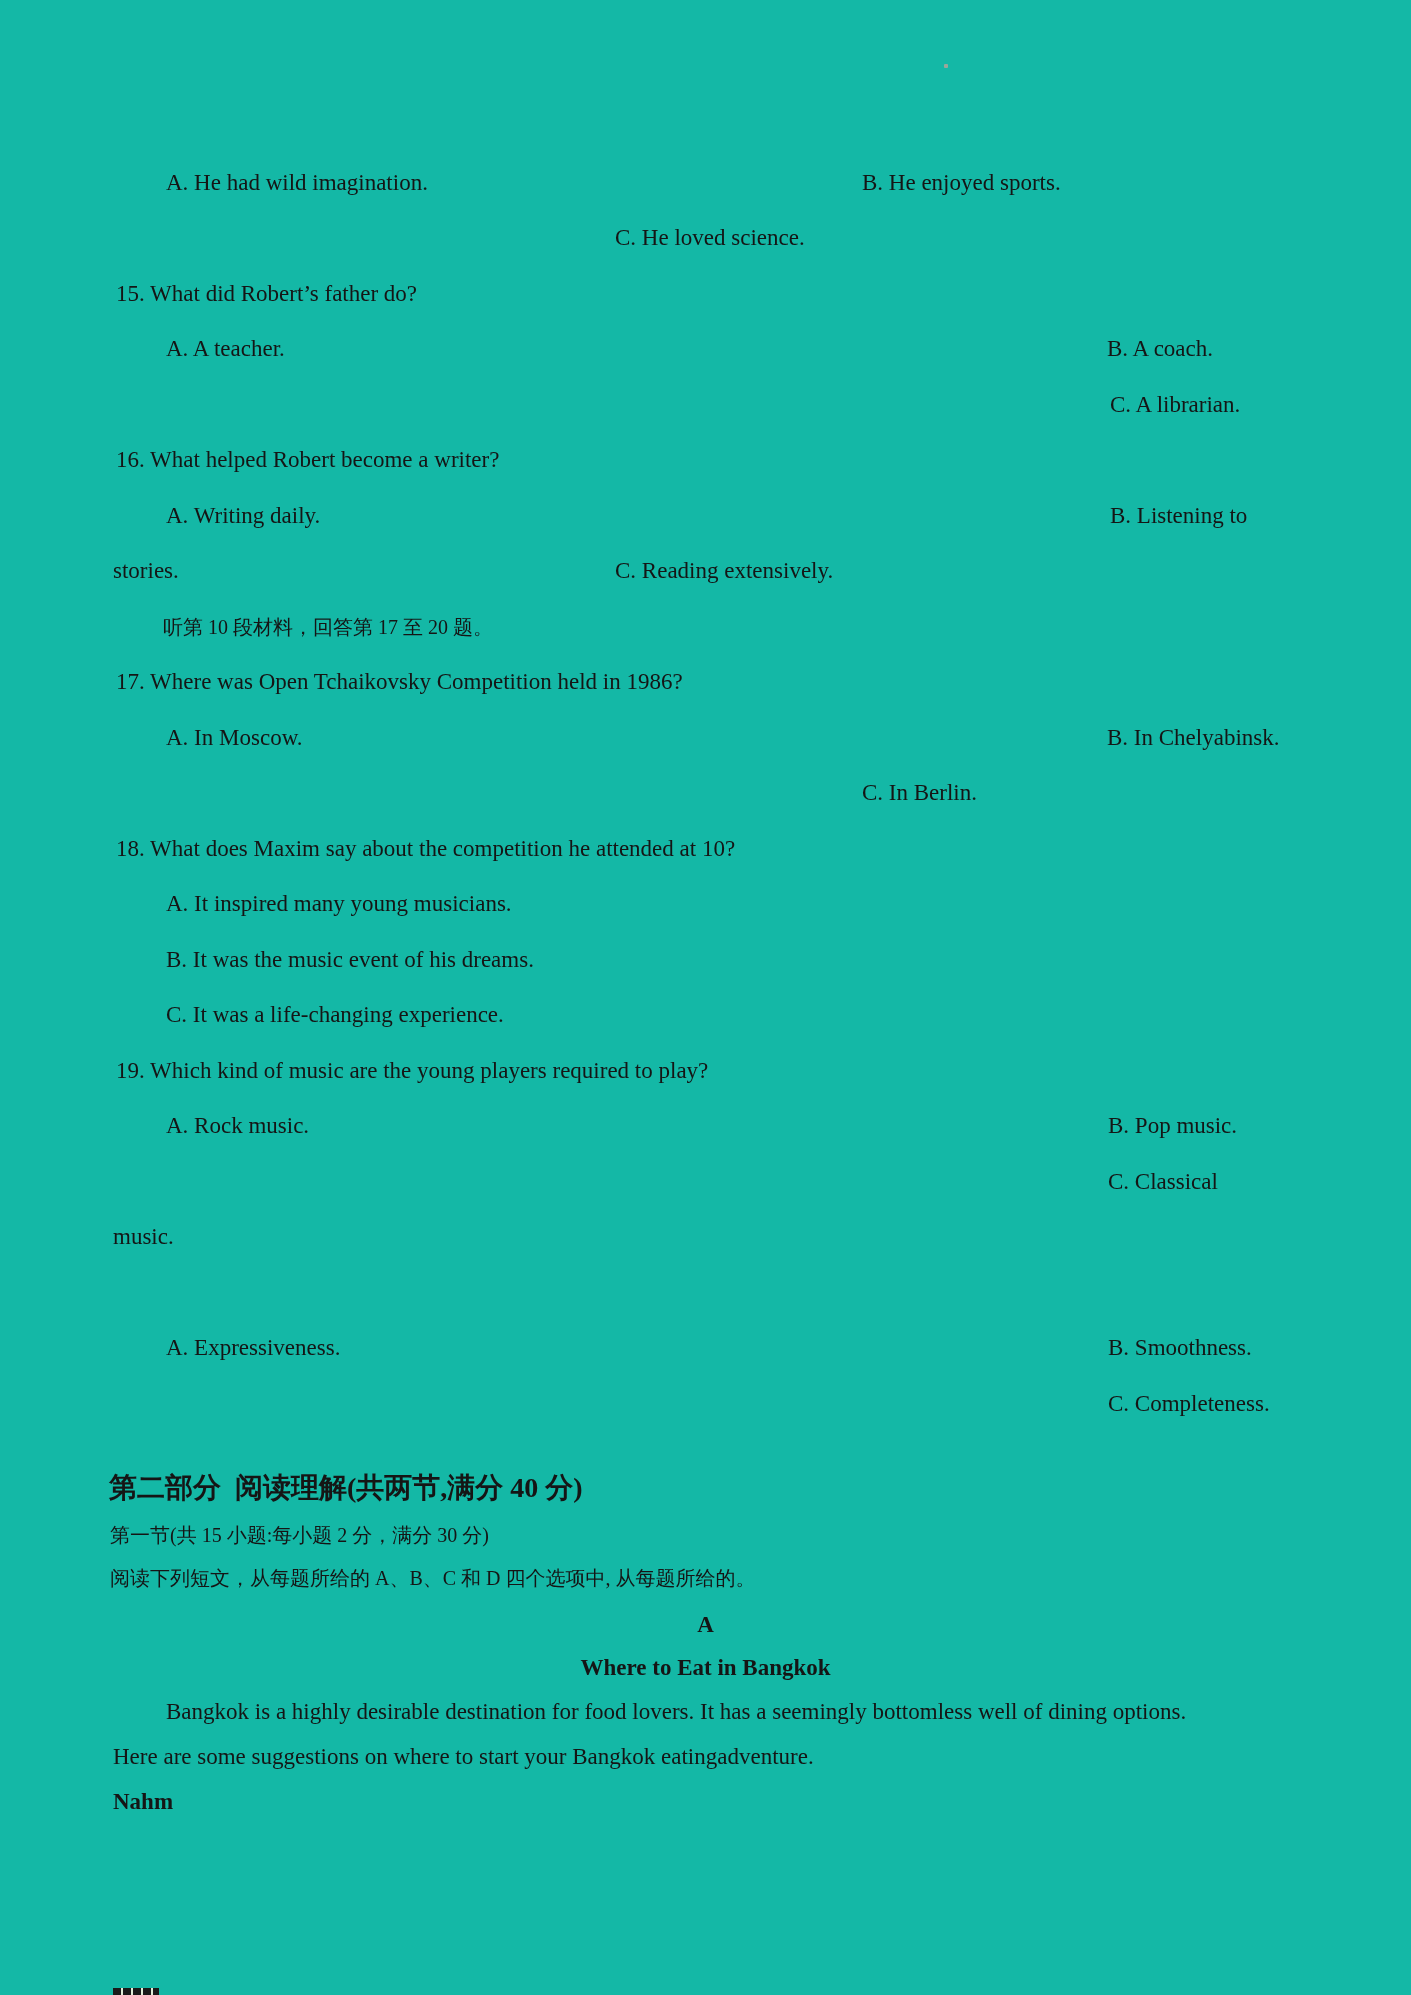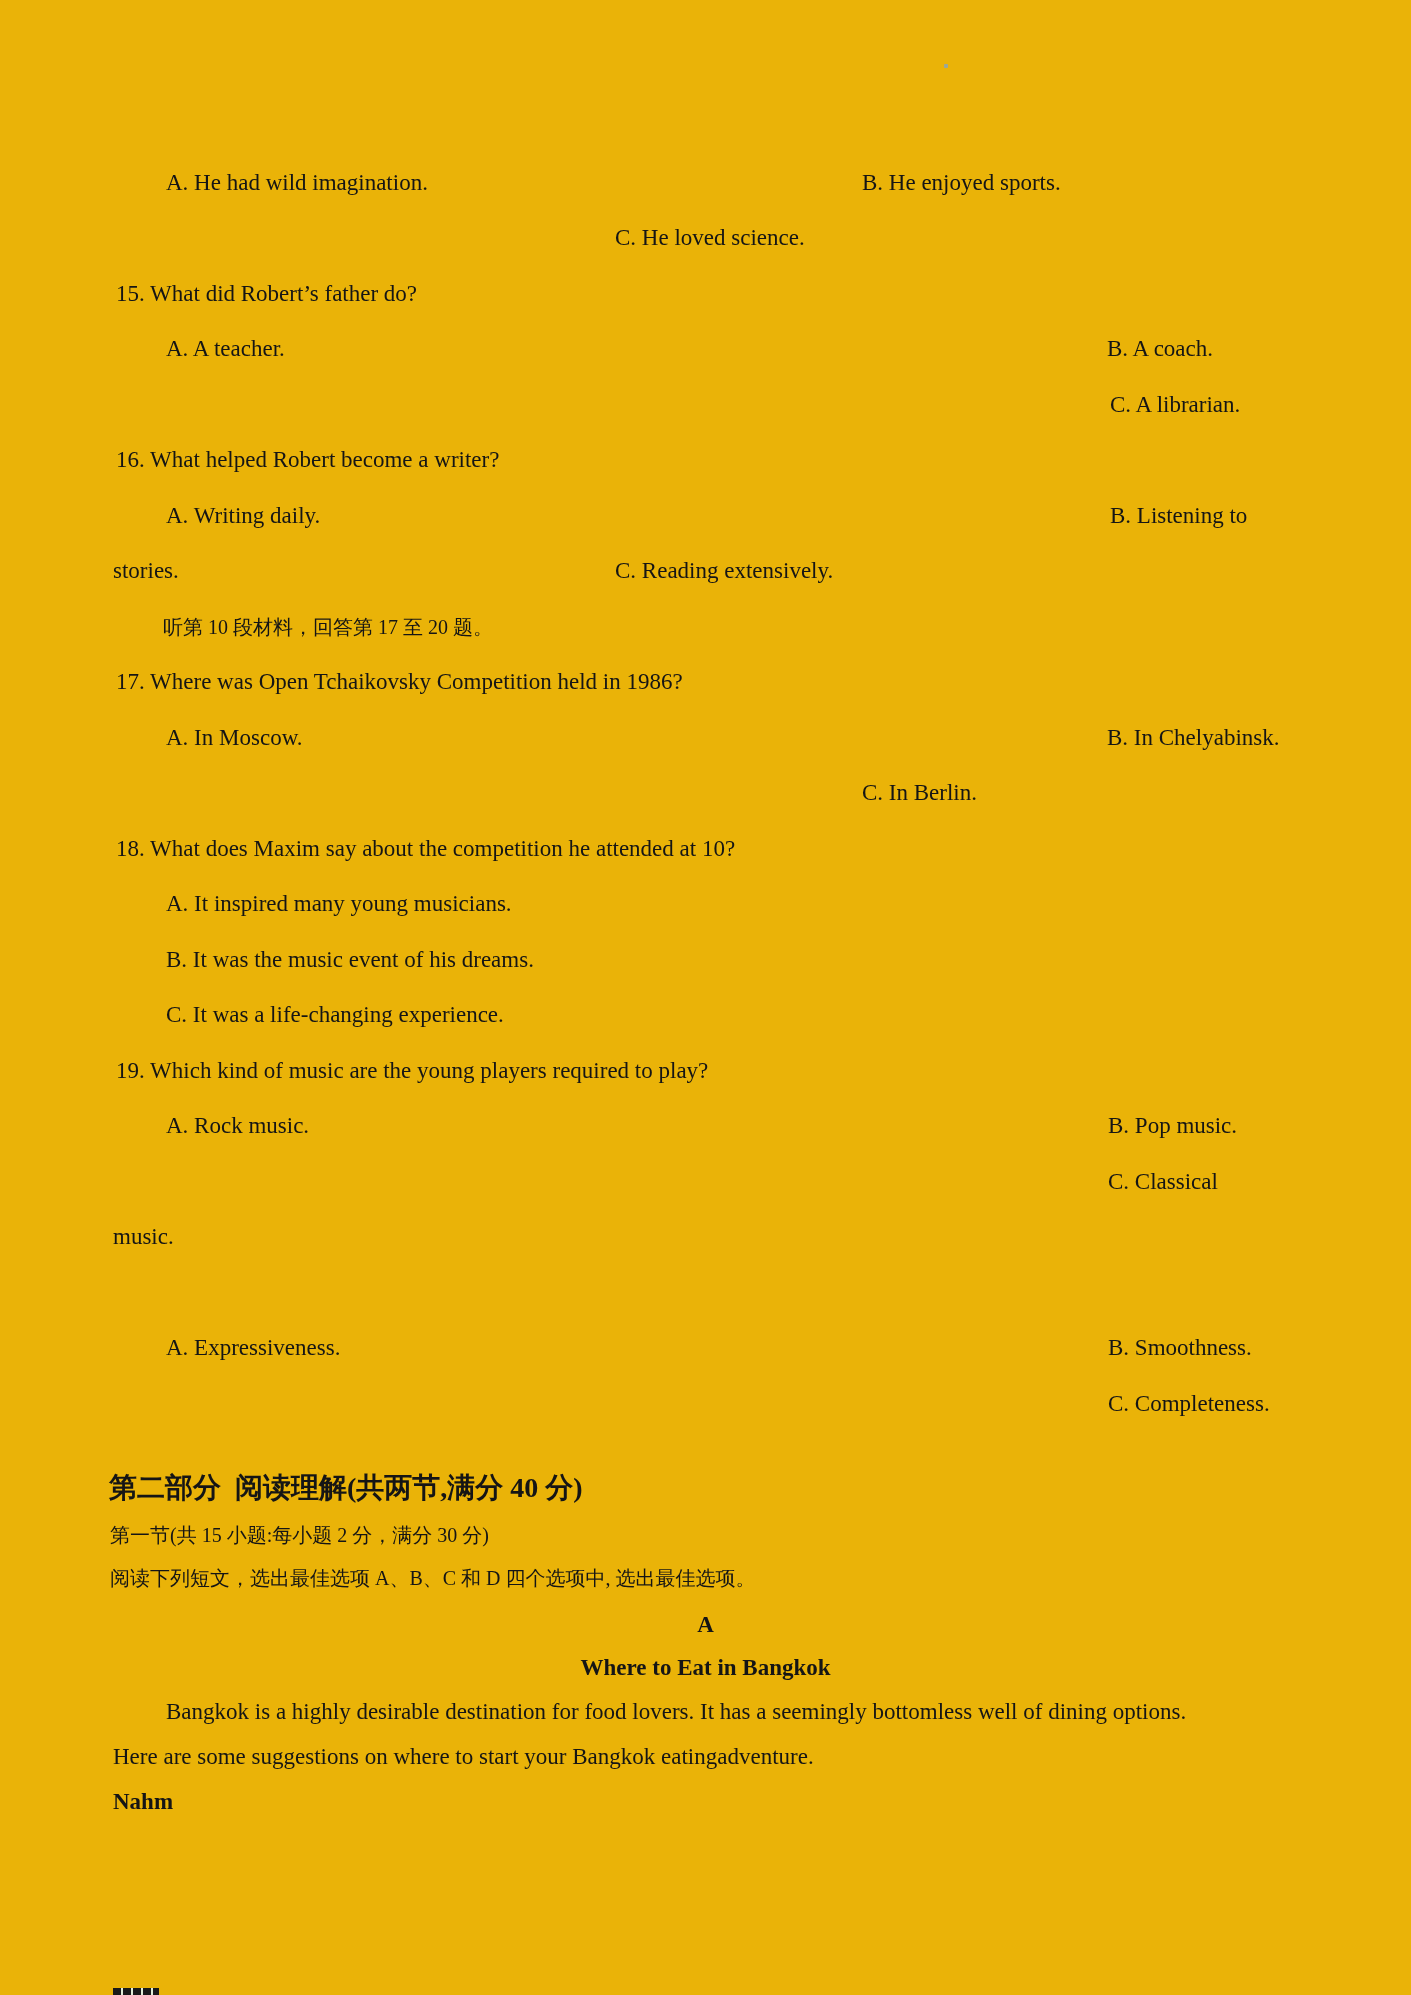--- a/index.html
+++ b/index.html
@@ -26,21 +26,21 @@
     background:#9aa79a;border-radius:1px;
   }
   #bottom-mark{
     position:absolute;left:113px;top:1988px;width:46px;height:7px;
     background:repeating-linear-gradient(90deg,#1a1a1a 0 8px,#e1edd9 8px 10px);
   }
 </style>
 </head>
 <body>
 
-<div id="page" style="background: #eab308; color: rgb(21, 21, 21);">
+<div id="page" style="background: #14b8a6; color: rgb(21, 21, 21);">
 
   <div id="stray-dot"></div>
 
   <div class="ln" style="left:166px;top:170px;">A. He had wild imagination.</div>
   <div class="ln" style="left:862px;top:170px;">B. He enjoyed sports.</div>
   <div class="ln" style="left:615px;top:225px;">C. He loved science.</div>
 
   <div class="ln" style="left:116px;top:281px;">15. What did Robert’s father do?</div>
   <div class="ln" style="left:166px;top:336px;">A. A teacher.</div>
   <div class="ln" style="left:1107px;top:336px;">B. A coach.</div>
@@ -69,21 +69,21 @@
   <div class="ln" style="left:1108px;top:1113px;">B. Pop music.</div>
   <div class="ln" style="left:1108px;top:1169px;">C. Classical</div>
   <div class="ln" style="left:113px;top:1224px;">music.</div>
 
   <div class="ln" style="left:166px;top:1335px;">A. Expressiveness.</div>
   <div class="ln" style="left:1108px;top:1335px;">B. Smoothness.</div>
   <div class="ln" style="left:1108px;top:1391px;">C. Completeness.</div>
 
   <div class="ln part-head" style="left:109px;top:1472px;">第二部分  阅读理解(共两节,满分 40 分)</div>
   <div class="ln cn" style="left:110px;top:1522px;">第一节(共 15 小题:每小题 2 分，满分 30 分)</div>
-  <div class="ln cn" style="left:110px;top:1565px;">阅读下列短文，选出最佳选项 A、B、C 和 D 四个选项中, 选出最佳选项。</div>
+  <div class="ln cn" style="left:110px;top:1565px;">阅读下列短文，从每题所给的 A、B、C 和 D 四个选项中, 从每题所给的。</div>
 
   <div class="ln ctr b" style="top:1612px;">A</div>
   <div class="ln ctr b" style="top:1655px;">Where to Eat in Bangkok</div>
 
   <div class="ln" style="left:166px;top:1699px;">Bangkok is a highly desirable destination for food lovers. It has a seemingly bottomless well of dining options.</div>
   <div class="ln" style="left:113px;top:1744px;">Here are some suggestions on where to start your Bangkok eatingadventure.</div>
   <div class="ln b" style="left:113px;top:1789px;">Nahm</div>
 
   <div id="bottom-mark"></div>
 

